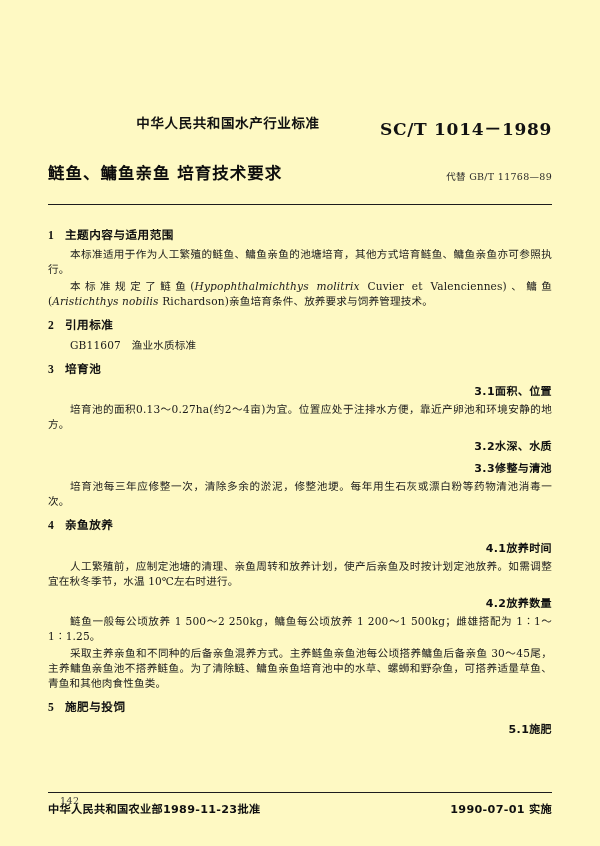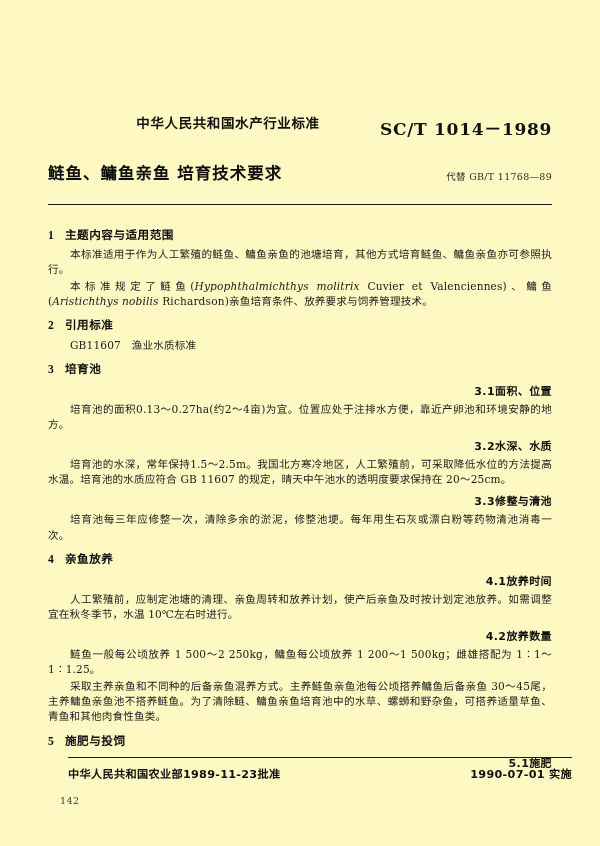--- a/index.html
+++ b/index.html
@@ -148,23 +148,22 @@
     letter-spacing: 0.2px;
   }
   .sci {
     font-style: italic;
   }
 
   
   .footer-wrap {
     position: absolute;
     left: 48px;
-    top: 757px;
+    top: 792px;
     width: 504px;
-    margin-left: 20px;
   }
   .footer-rule {
     height: 0;
     border-top: 1.4px solid #1d1d1d;
   }
   .footer-row {
     position: relative;
     height: 20px;
     margin-top: 7px;
     font-family: "DejaVu Sans", "Liberation Sans", sans-serif;
@@ -235,21 +234,20 @@
       </div>
 
       <div class="h2">
         <span class="num">3.1</span><span>面积、位置</span>
       </div>
       <p class="para">培育池的面积0.13～0.27ha(约2～4亩)为宜。位置应处于注排水方便，靠近产卵池和环境安静的地方。</p>
 
       <div class="h2">
         <span class="num">3.2</span><span>水深、水质</span>
       </div>
-      <p class="para">培育池的水深，常年保持1.5～2.5m。我国北方寒冷地区，人工繁殖前，可采取降低水位的方法提高水温。培育池的水质应符合 GB 11607 的规定，晴天中午池水的透明度要求保持在 20～25cm。</p>
 
       <div class="h2">
         <span class="num">3.3</span><span>修整与清池</span>
       </div>
       <p class="para">培育池每三年应修整一次，清除多余的淤泥，修整池埂。每年用生石灰或漂白粉等药物清池消毒一次。</p>
 
       <div class="h1">
         <span class="num">4</span><span>亲鱼放养</span>
       </div>
 

